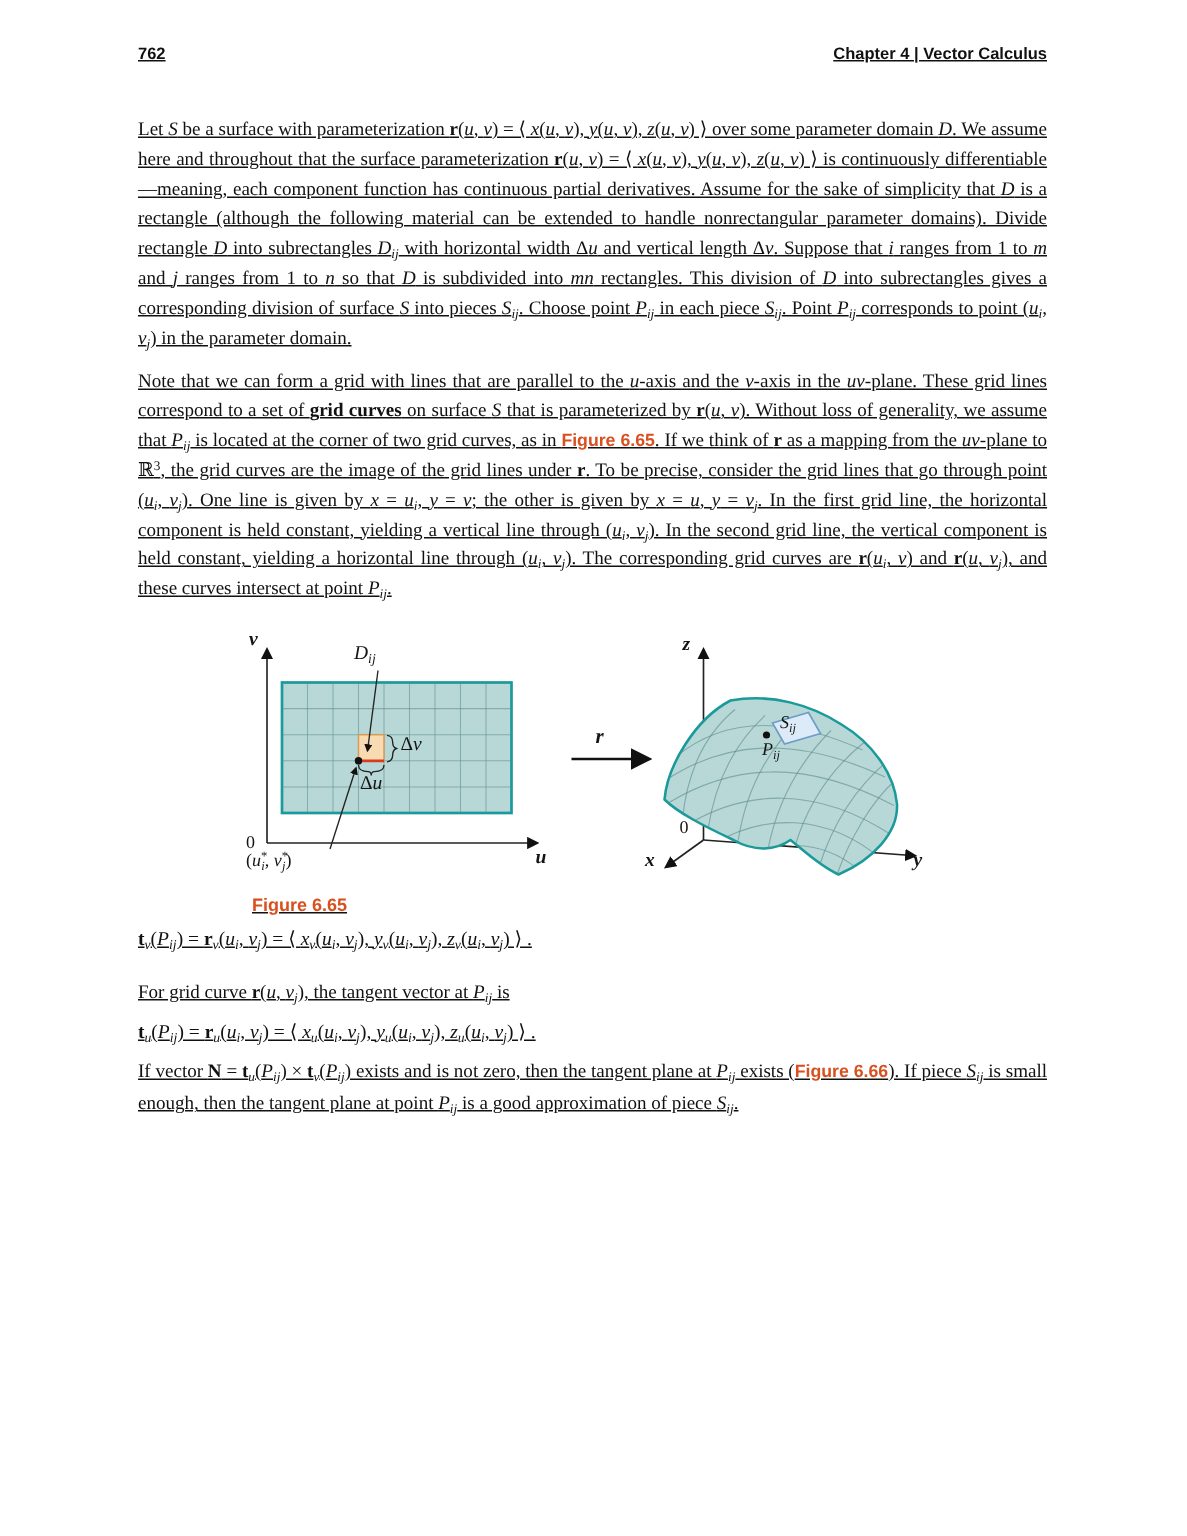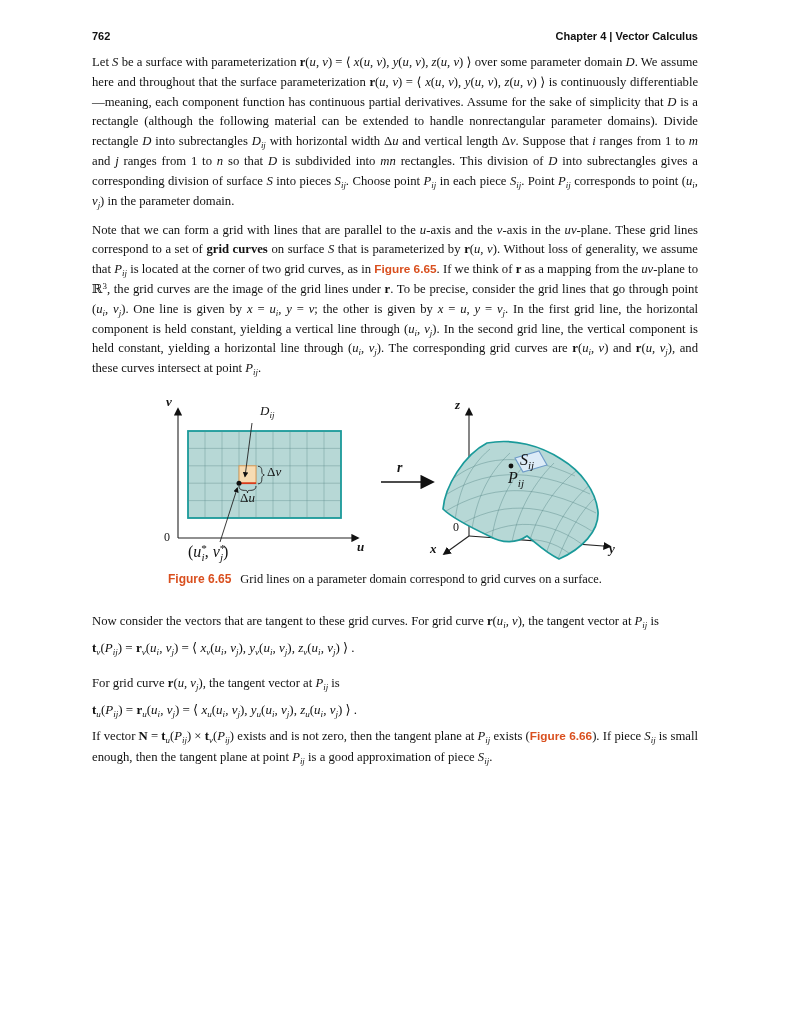--- a/index.html
+++ b/index.html
@@ -3,35 +3,35 @@
 <meta charset="utf-8">
 <style>
   :root{
     --accent:#d94f1e; --ink:#111; --teal-stroke:#1a9a9a; --teal-fill:#b7d8d6;
     --grid:#5c8a8a; --cell-fill:#f7dcb3; --cell-stroke:#d99a55; --cell-edge:#d93b1c;
     --patch-fill:#dcebf7; --patch-stroke:#6e9bc8; --footer-gray:#8c8c8c;
   }
   html,body{margin:0;padding:0;background:#fff;}
   .page{position:relative;width:791px;height:911px;background:#fff;overflow:hidden;
         box-sizing:border-box;padding:30px 93px 0 92px;color:var(--ink);
-        font-family:"Liberation Serif","DejaVu Serif",serif;}
+        font-family:"Liberation Serif","DejaVu Serif",serif;text-decoration:underline;}
   .pg-header{display:flex;justify-content:space-between;align-items:baseline;
         font-family:"Liberation Sans","DejaVu Sans",sans-serif;font-size:11px;font-weight:bold;}
   .body-p{width:606px;margin:0;font-size:12.7px;line-height:1.56;text-align:justify;}
-  .p1{margin-top:11px;} .p2{margin-top:9px;}
+  .p1{margin-top:35px;} .p2{margin-top:9px;}
   .p3{margin-top:25px;} .p4{margin-top:18px;} .p5{margin-top:7px;line-height:1.7;}
   sub{font-size:70%;vertical-align:-0.32em;line-height:0;}
   sup{font-size:70%;vertical-align:0.45em;line-height:0;}
   .figref{color:var(--accent);font-weight:bold;font-family:"Liberation Sans","DejaVu Sans",sans-serif;font-size:0.93em;}
   .equation{width:606px;margin:8px 0;text-align:left;font-size:13px;}
   .fig{margin:10px 0 0 0;padding:0;}
   .fig-canvas{position:relative;width:530px;height:178px;margin-left:58px;}
   .fig-canvas svg{position:absolute;left:0;top:0;}
   .fig-label{position:absolute;font-size:13px;color:#141414;white-space:nowrap;line-height:1.1;}
-  .fig-label.small{font-size:16px;}
+  .fig-label.small{font-size:12px;}
   .fig-label.origin{font-style:normal;font-size:12px;}
   .fig-label .sb{margin-left:-0.48em;}
   .axis{stroke:#222;stroke-width:1.1;fill:none;}
   .leader{stroke:#222;stroke-width:0.9;fill:none;}
   .dom-rect{fill:var(--teal-fill);stroke:var(--teal-stroke);stroke-width:1.8;}
   .gridln{stroke:var(--grid);stroke-width:0.7;opacity:0.55;fill:none;}
   .hl-cell{fill:var(--cell-fill);stroke:var(--cell-stroke);stroke-width:1;}
   .hl-edge{stroke:var(--cell-edge);stroke-width:1.8;}
   .brace{stroke:#222;stroke-width:0.9;fill:none;}
   .surface{fill:var(--teal-fill);stroke:var(--teal-stroke);stroke-width:1.7;}
@@ -130,40 +130,38 @@
             <path class="gcurve" d="M 558 568 C 566 546, 580 520, 597 505"></path>
           </g>
           <polygon class="patch" points="515,467 539,460 547,474 523,481"></polygon>
           <circle class="dot" cx="511" cy="475" r="2.4"></circle>
         </g>
       </svg>
 
       <div class="fig-label" style="left:16px;top:6px;"><b><i>v</i></b></div>
       <div class="fig-label" style="left:207px;top:151px;"><b><i>u</i></b></div>
       <div class="fig-label origin" style="left:14px;top:142px;">0</div>
-      <div class="fig-label" style="left:110px;top:15px;"><i>D</i><sub><i>ij</i></sub></div>
+      <div class="fig-label" style="left:86px;top:15px;"><i>D</i><sub><i>ij</i></sub></div>
       <div class="fig-label" style="left:117px;top:76px;">Δ<i>v</i></div>
       <div class="fig-label" style="left:90px;top:102px;text-align:center;">Δ<i>u</i></div>
-      <div class="fig-label small" style="left:38px;top:154px;">(<i>u</i><sup>*</sup><sub class="sb"><i>i</i></sub>, <i>v</i><sup>*</sup><sub class="sb"><i>j</i></sub>)</div>
+      <div class="fig-label small" style="left:14px;top:154px;">(<i>u</i><sup>*</sup><sub class="sb"><i>i</i></sub>, <i>v</i><sup>*</sup><sub class="sb"><i>j</i></sub>)</div>
       <div class="fig-label" style="left:247px;top:71px;font-size:14px;"><b><i>r</i></b></div>
       <div class="fig-label" style="left:305px;top:9px;"><b><i>z</i></b></div>
       <div class="fig-label origin" style="left:303px;top:132px;">0</div>
       <div class="fig-label" style="left:459px;top:153px;"><b><i>y</i></b></div>
       <div class="fig-label" style="left:280px;top:153px;"><b><i>x</i></b></div>
       <div class="fig-label small" style="left:370px;top:62px;"><i>S</i><sub><i>ij</i></sub></div>
       <div class="fig-label small" style="left:358px;top:80px;"><i>P</i><sub><i>ij</i></sub></div>
     </div>
 
     <figcaption class="fig-cap">
       <span class="fig-cap-label">Figure 6.65</span>
-      <span class="fig-cap-text">Grid lines on a parameter domain correspond to grid curves on a surface.</span>
     </figcaption>
   </figure>
 
-  <p class="body-p p3">Now consider the vectors that are tangent to these grid curves. For grid curve <b>r</b>(<i>u</i><sub><i>i</i></sub>, <i>v</i>), the tangent vector at <i>P</i><sub><i>ij</i></sub> is</p>
 
   <div class="equation"><b>t</b><sub><i>v</i></sub>(<i>P</i><sub><i>ij</i></sub>) = <b>r</b><sub><i>v</i></sub>(<i>u</i><sub><i>i</i></sub>, <i>v</i><sub><i>j</i></sub>) = ⟨ <i>x</i><sub><i>v</i></sub>(<i>u</i><sub><i>i</i></sub>, <i>v</i><sub><i>j</i></sub>), <i>y</i><sub><i>v</i></sub>(<i>u</i><sub><i>i</i></sub>, <i>v</i><sub><i>j</i></sub>), <i>z</i><sub><i>v</i></sub>(<i>u</i><sub><i>i</i></sub>, <i>v</i><sub><i>j</i></sub>) ⟩ .</div>
 
   <p class="body-p p4">For grid curve <b>r</b>(<i>u</i>, <i>v</i><sub><i>j</i></sub>), the tangent vector at <i>P</i><sub><i>ij</i></sub> is</p>
 
   <div class="equation"><b>t</b><sub><i>u</i></sub>(<i>P</i><sub><i>ij</i></sub>) = <b>r</b><sub><i>u</i></sub>(<i>u</i><sub><i>i</i></sub>, <i>v</i><sub><i>j</i></sub>) = ⟨ <i>x</i><sub><i>u</i></sub>(<i>u</i><sub><i>i</i></sub>, <i>v</i><sub><i>j</i></sub>), <i>y</i><sub><i>u</i></sub>(<i>u</i><sub><i>i</i></sub>, <i>v</i><sub><i>j</i></sub>), <i>z</i><sub><i>u</i></sub>(<i>u</i><sub><i>i</i></sub>, <i>v</i><sub><i>j</i></sub>) ⟩ .</div>
 
   <p class="body-p p5">If vector <b>N</b> = <b>t</b><sub><i>u</i></sub>(<i>P</i><sub><i>ij</i></sub>) × <b>t</b><sub><i>v</i></sub>(<i>P</i><sub><i>ij</i></sub>) exists and is not zero, then the tangent plane at <i>P</i><sub><i>ij</i></sub> exists (<span class="figref">Figure 6.66</span>). If piece <i>S</i><sub><i>ij</i></sub> is small enough, then the tangent plane at point <i>P</i><sub><i>ij</i></sub> is a good approximation of piece <i>S</i><sub><i>ij</i></sub>.</p>
 
   <div class="pg-footer">This OpenStax book is available for free at http://cnx.org/content/col11966/1.2</div>

